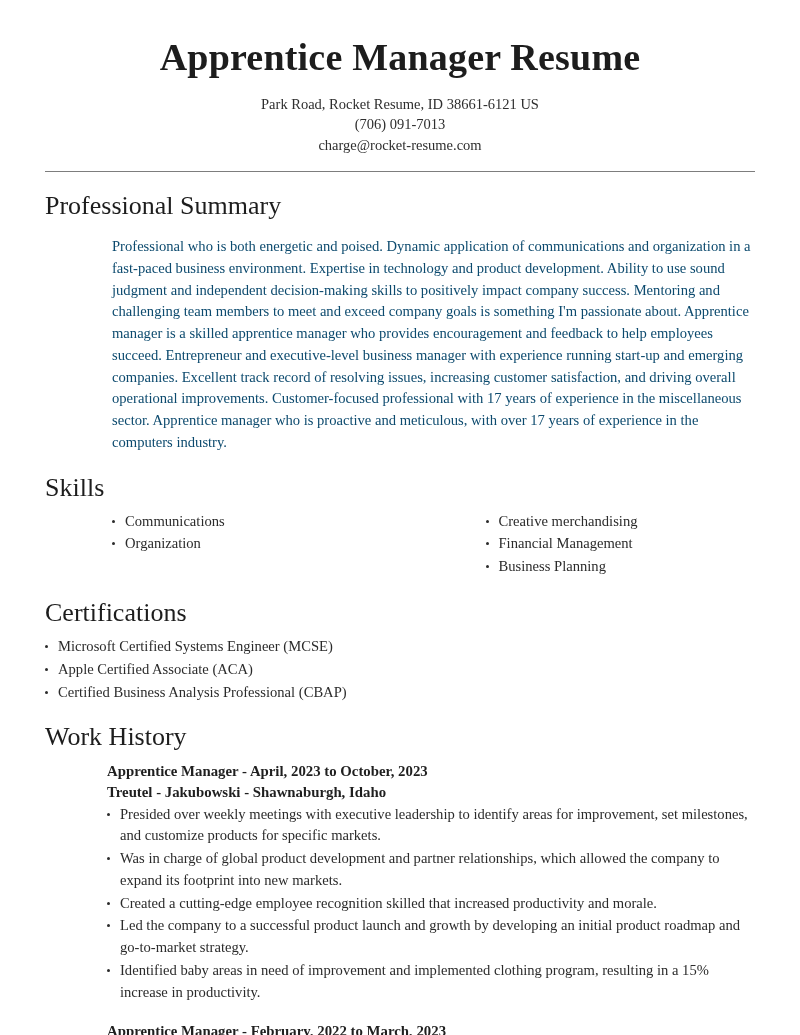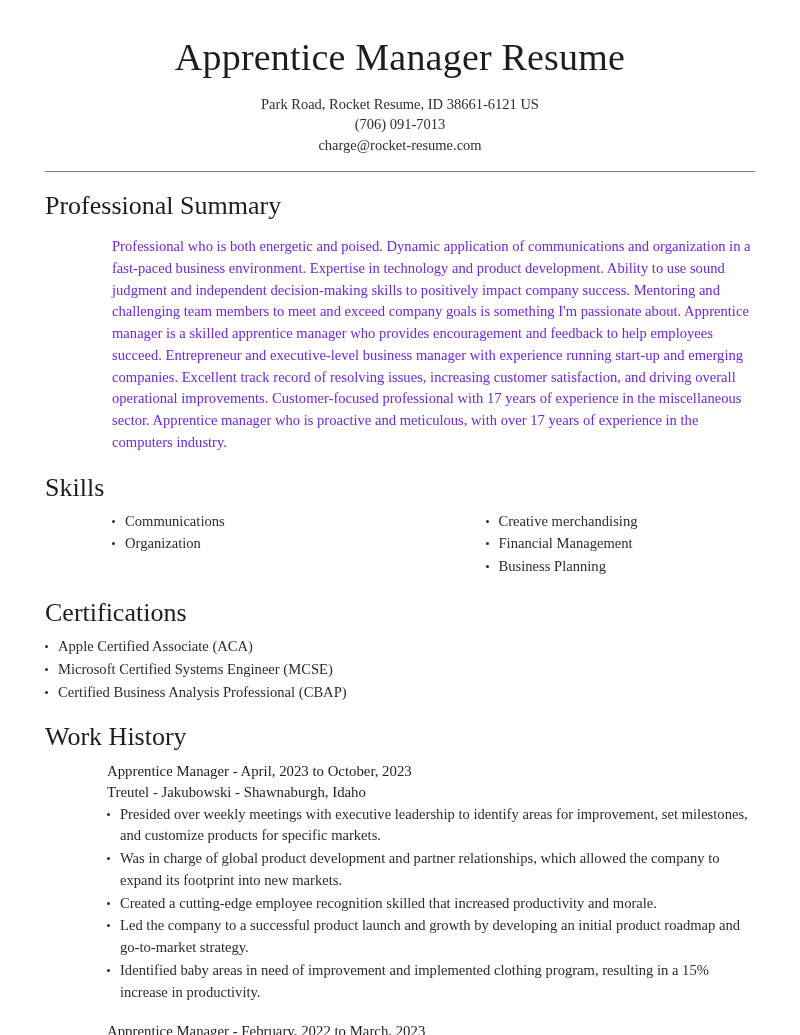--- a/index.html
+++ b/index.html
@@ -24,21 +24,21 @@
     overflow: hidden;
   }
 
   
   .resume-header {
     text-align: center;
     padding-top: 36px;
   }
   .resume-title {
     font-size: 38px;
-    font-weight: normal;
+    font-weight: bold;
     letter-spacing: 0.2px;
     line-height: 1.15;
     margin: 0 0 14px 0;
     color: #1d1d1d;
   }
   .contact-line {
     font-size: 14.5px;
     line-height: 1.42;
     color: #2e2e2e;
   }
@@ -60,21 +60,21 @@
     color: #1d1d1d;
     margin: 18px 0 8px 0;
     line-height: 1.2;
   }
 
   .summary-body {
     margin-left: 67px;
     font-size: 14.6px;
     line-height: 1.49;
     text-align: left;
-    color: #6d28d9;
+    color: #0c4a6e;
   }
 
   
   ul.bullets {
     margin: 0;
     padding: 0;
     list-style: none;
   }
   ul.bullets > li {
     position: relative;
@@ -112,21 +112,21 @@
   }
 
   
   .job {
     margin-left: 62px;
   }
   .job + .job {
     margin-top: 18px;
   }
   .job-line {
-    font-weight: normal;
+    font-weight: bold;
     font-size: 14.8px;
     line-height: 1.46;
     color: #1f1f1f;
   }
   .job-bullets {
     margin-top: 9px;
     margin-left: 5px;
   }
   .work-section {
     padding-bottom: 0;
@@ -166,22 +166,22 @@
           <li>Financial Management</li>
           <li>Business Planning</li>
         </ul>
       </div>
     </div>
   </div>
 
   <div class="section">
     <h2 class="section-heading">Certifications</h2>
     <ul class="bullets certs-list">
+      <li>Microsoft Certified Systems Engineer (MCSE)</li>
       <li>Apple Certified Associate (ACA)</li>
-      <li>Microsoft Certified Systems Engineer (MCSE)</li>
       <li>Certified Business Analysis Professional (CBAP)</li>
     </ul>
   </div>
 
   <div class="section work-section">
     <h2 class="section-heading">Work History</h2>
 
     <div class="job">
       <div class="job-line">Apprentice Manager - April, 2023 to October, 2023</div>
       <div class="job-line">Treutel - Jakubowski - Shawnaburgh, Idaho</div>

